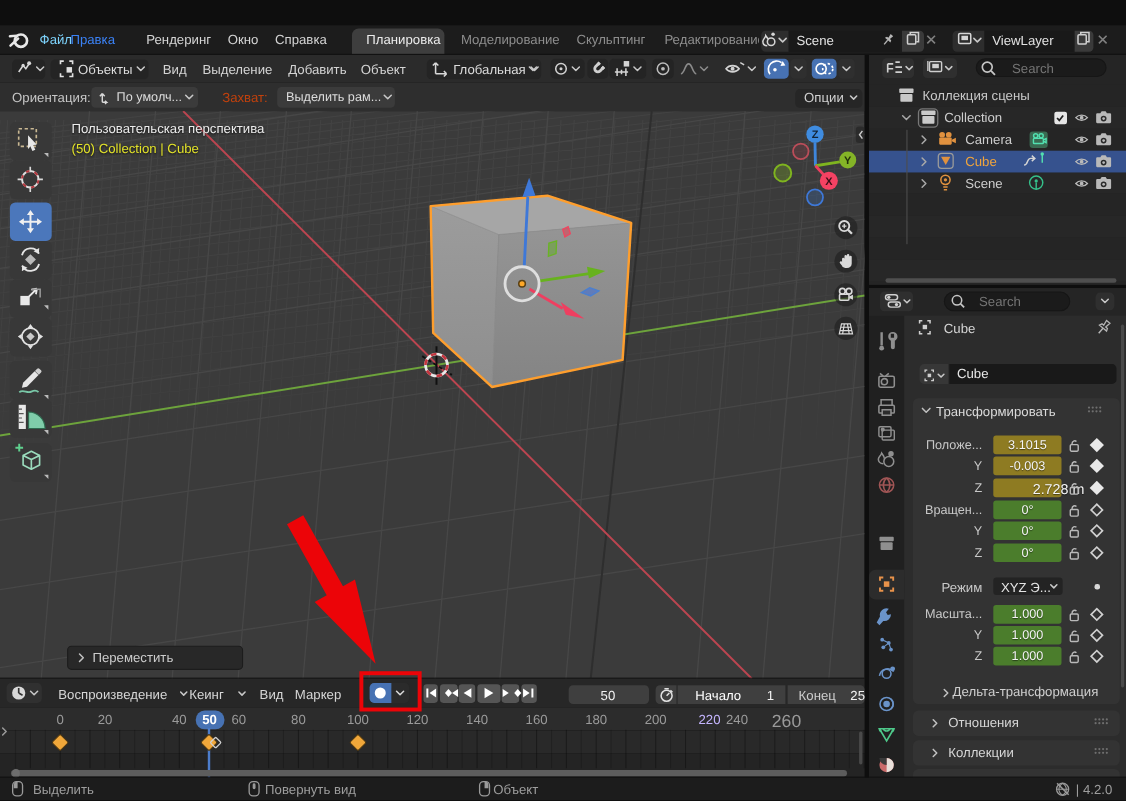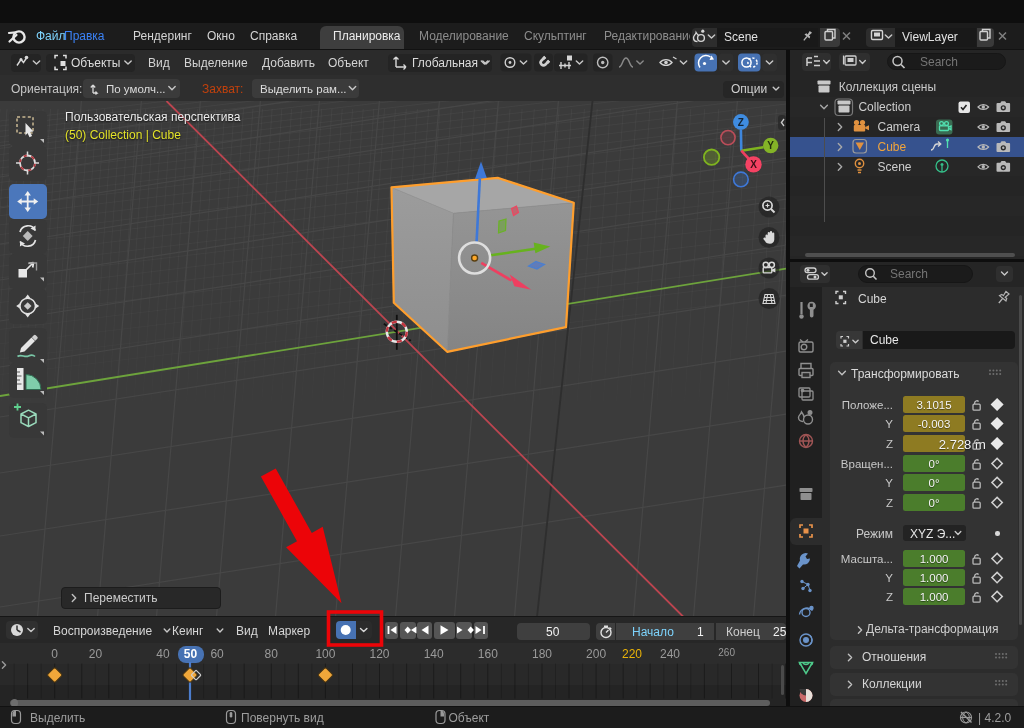--- a/index.html
+++ b/index.html
@@ -299,39 +299,39 @@
       <path d="M101 9 v8" stroke="#fff" stroke-width="1.8"></path>
     </svg>
     <div style="position:absolute;left:516.5px;top:622.5px;width:73.5px;height:17px;background:#3f3f3f;border-radius:4px"></div>
     <span style="position:absolute;left:546px;top:624.5px;font-size:12px;color:#f2f2f2">50</span>
     <div style="position:absolute;left:595.5px;top:622.5px;width:19px;height:17px;background:#3f3f3f;border-radius:4px 0 0 4px"></div>
     <svg width="22" height="20" style="position:absolute;left:595.5px;top:621.5px">
       <circle cx="10" cy="10.5" r="5" fill="none" stroke="#e0e0e0" stroke-width="1.4"></circle>
       <path d="M10 10.5 l2.5 -2.5 M8 4.2 h4 M13.5 5.5 l1.8 1.8" stroke="#e0e0e0" stroke-width="1.4" fill="none"></path>
     </svg>
     <div style="position:absolute;left:616px;top:622.5px;width:98px;height:17px;background:#3f3f3f"></div>
-    <span style="position:absolute;left:632px;top:624.5px;font-size:12px;color:#7dd3fc">Начало</span>
+    <span style="position:absolute;left:632px;top:624.5px;font-size:12px;color:#ffffff">Начало</span>
     <span style="position:absolute;left:697px;top:624.5px;font-size:12px;color:#f2f2f2">1</span>
     <div style="position:absolute;left:715.5px;top:622.5px;width:70.5px;height:17px;background:#3f3f3f;border-radius:0 4px 4px 0"></div>
     <span style="position:absolute;left:726px;top:624.5px;font-size:12px;color:#cdcdcd">Конец</span>
     <span style="position:absolute;left:773px;top:624.5px;font-size:12px;color:#f2f2f2">25</span>
     <span style="position:absolute;left:34.7px;top:647px;width:40px;text-align:center;font-size:12px;color:#9a9a9a">0</span>
     <span style="position:absolute;left:88.8px;top:647px;width:40px;text-align:left;font-size:12px;color:#9a9a9a">20</span>
     <span style="position:absolute;left:143.0px;top:647px;width:40px;text-align:center;font-size:12px;color:#9a9a9a">40</span>
     <span style="position:absolute;left:197.1px;top:647px;width:40px;text-align:center;font-size:12px;color:#9a9a9a">60</span>
     <span style="position:absolute;left:251.3px;top:647px;width:40px;text-align:center;font-size:12px;color:#9a9a9a">80</span>
     <span style="position:absolute;left:305.4px;top:647px;width:40px;text-align:center;font-size:12px;color:#9a9a9a">100</span>
     <span style="position:absolute;left:359.5px;top:647px;width:40px;text-align:center;font-size:12px;color:#9a9a9a">120</span>
     <span style="position:absolute;left:413.7px;top:647px;width:40px;text-align:center;font-size:12px;color:#9a9a9a">140</span>
     <span style="position:absolute;left:467.8px;top:647px;width:40px;text-align:center;font-size:12px;color:#9a9a9a">160</span>
     <span style="position:absolute;left:522.0px;top:647px;width:40px;text-align:center;font-size:12px;color:#9a9a9a">180</span>
     <span style="position:absolute;left:576.1px;top:647px;width:40px;text-align:center;font-size:12px;color:#9a9a9a">200</span>
-    <span style="position:absolute;left:602px;top:647px;width:40px;text-align:right;font-size:12px;color:#eab308">220</span>
+    <span style="position:absolute;left:625px;top:647px;width:40px;text-align:center;font-size:12px;color:#c4b5fd">220</span>
     <span style="position:absolute;left:650px;top:647px;width:40px;text-align:center;font-size:12px;color:#9a9a9a">240</span>
-    <span style="position:absolute;left:695px;top:647px;width:40px;text-align:right;font-size:10px;color:#9a9a9a">260</span>
+    <span style="position:absolute;left:695px;top:647px;width:40px;text-align:center;font-size:16px;color:#9a9a9a">260</span>
     <div style="position:absolute;left:177.5px;top:645.5px;width:26px;height:17px;background:#4772b3;border-radius:8px"></div>
     <span style="position:absolute;left:177.5px;top:647px;width:26px;text-align:center;font-size:12px;color:#fff;font-weight:bold">50</span>
     <svg width="786" height="64" viewBox="0 0 786 64" style="position:absolute;left:0;top:643px">
       <path d="M14.1 20.5 V55.5 M41.2 20.5 V55.5 M68.2 20.5 V55.5 M95.3 20.5 V55.5 M122.4 20.5 V55.5 M149.4 20.5 V55.5 M176.5 20.5 V55.5 M203.6 20.5 V55.5 M230.7 20.5 V55.5 M257.7 20.5 V55.5 M284.8 20.5 V55.5 M311.9 20.5 V55.5 M338.9 20.5 V55.5 M366.0 20.5 V55.5 M393.1 20.5 V55.5 M420.1 20.5 V55.5 M447.2 20.5 V55.5 M474.3 20.5 V55.5 M501.4 20.5 V55.5 M528.4 20.5 V55.5 M555.5 20.5 V55.5 M582.6 20.5 V55.5 M609.6 20.5 V55.5 M636.7 20.5 V55.5 M663.8 20.5 V55.5 M690.8 20.5 V55.5 M717.9 20.5 V55.5 M745.0 20.5 V55.5 M772.1 20.5 V55.5" stroke="rgba(0,0,0,0.18)" stroke-width="1"></path>
       <path d="M27.6 20.5 V55.5 M54.7 20.5 V55.5 M81.8 20.5 V55.5 M108.8 20.5 V55.5 M135.9 20.5 V55.5 M163.0 20.5 V55.5 M190.1 20.5 V55.5 M217.1 20.5 V55.5 M244.2 20.5 V55.5 M271.3 20.5 V55.5 M298.3 20.5 V55.5 M325.4 20.5 V55.5 M352.5 20.5 V55.5 M379.5 20.5 V55.5 M406.6 20.5 V55.5 M433.7 20.5 V55.5 M460.7 20.5 V55.5 M487.8 20.5 V55.5 M514.9 20.5 V55.5 M542.0 20.5 V55.5 M569.0 20.5 V55.5 M596.1 20.5 V55.5 M623.2 20.5 V55.5 M650.2 20.5 V55.5 M677.3 20.5 V55.5 M704.4 20.5 V55.5 M731.5 20.5 V55.5 M758.5 20.5 V55.5 M785.6 20.5 V55.5" stroke="rgba(0,0,0,0.32)" stroke-width="1"></path>
       <path d="M190 19 V64" stroke="#4c7dcc" stroke-width="2.2"></path>
       <rect x="49.3" y="26.6" width="10.8" height="10.8" rx="1.5" transform="rotate(45 54.7 32)" fill="#f0a73a" stroke="#4a3613" stroke-width="1"></rect>
       <rect x="184.6" y="26.6" width="10.8" height="10.8" rx="1.5" transform="rotate(45 190.0 32)" fill="#f0a73a" stroke="#4a3613" stroke-width="1"></rect>
       <rect x="320.0" y="26.6" width="10.8" height="10.8" rx="1.5" transform="rotate(45 325.4 32)" fill="#f0a73a" stroke="#4a3613" stroke-width="1"></rect>
       <rect x="192.6" y="28.5" width="7" height="7" rx="1" transform="rotate(45 196 32)" fill="none" stroke="#cfcfcf" stroke-width="1.2"></rect>

